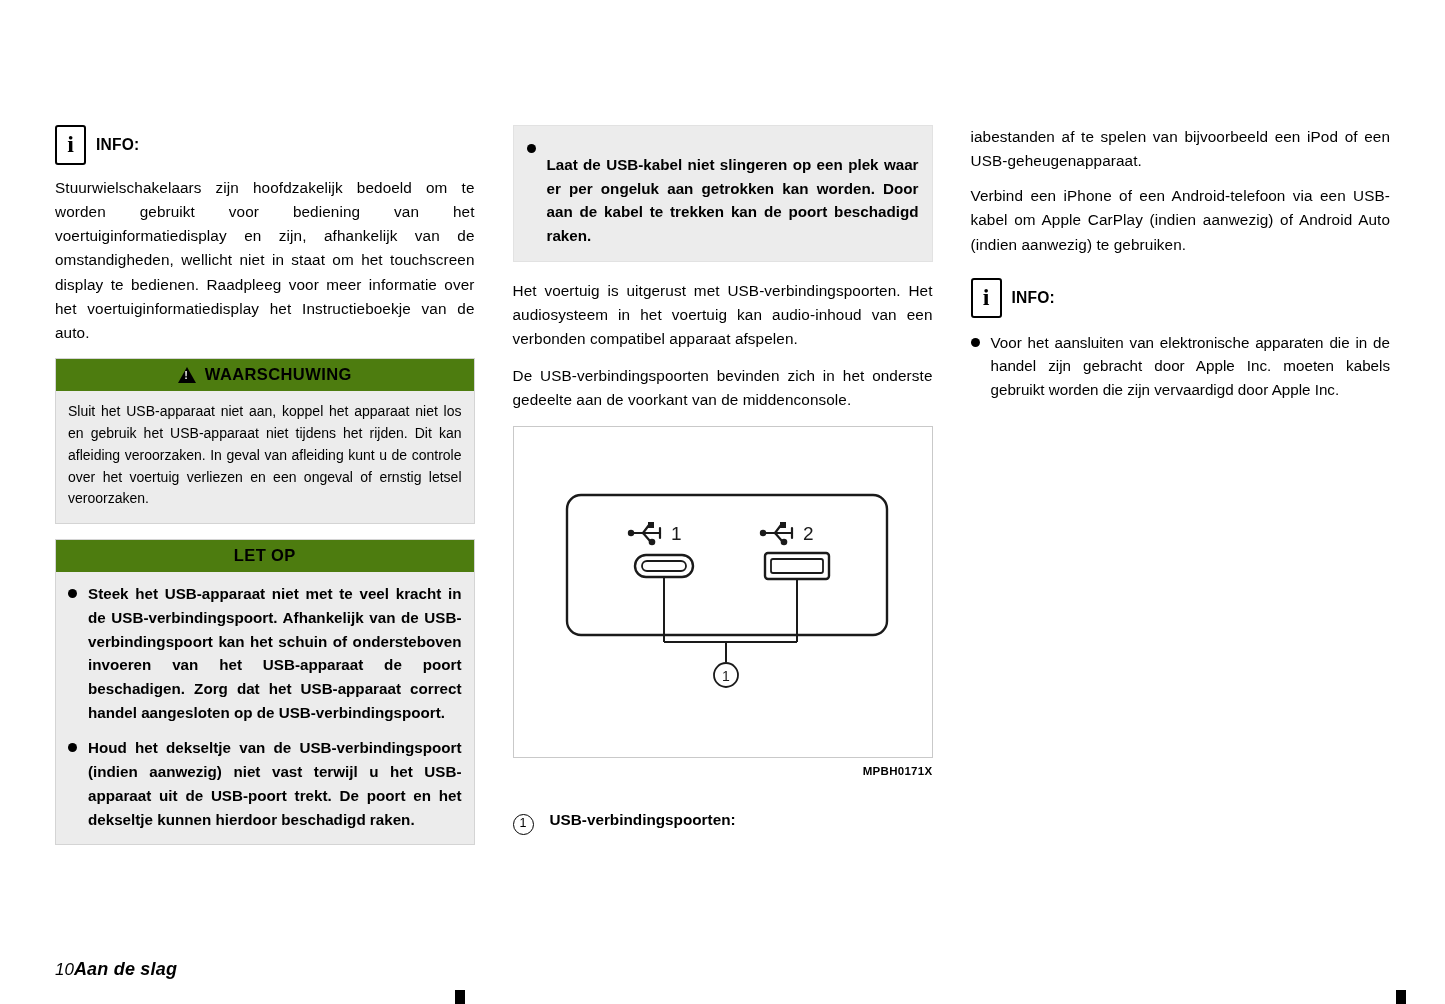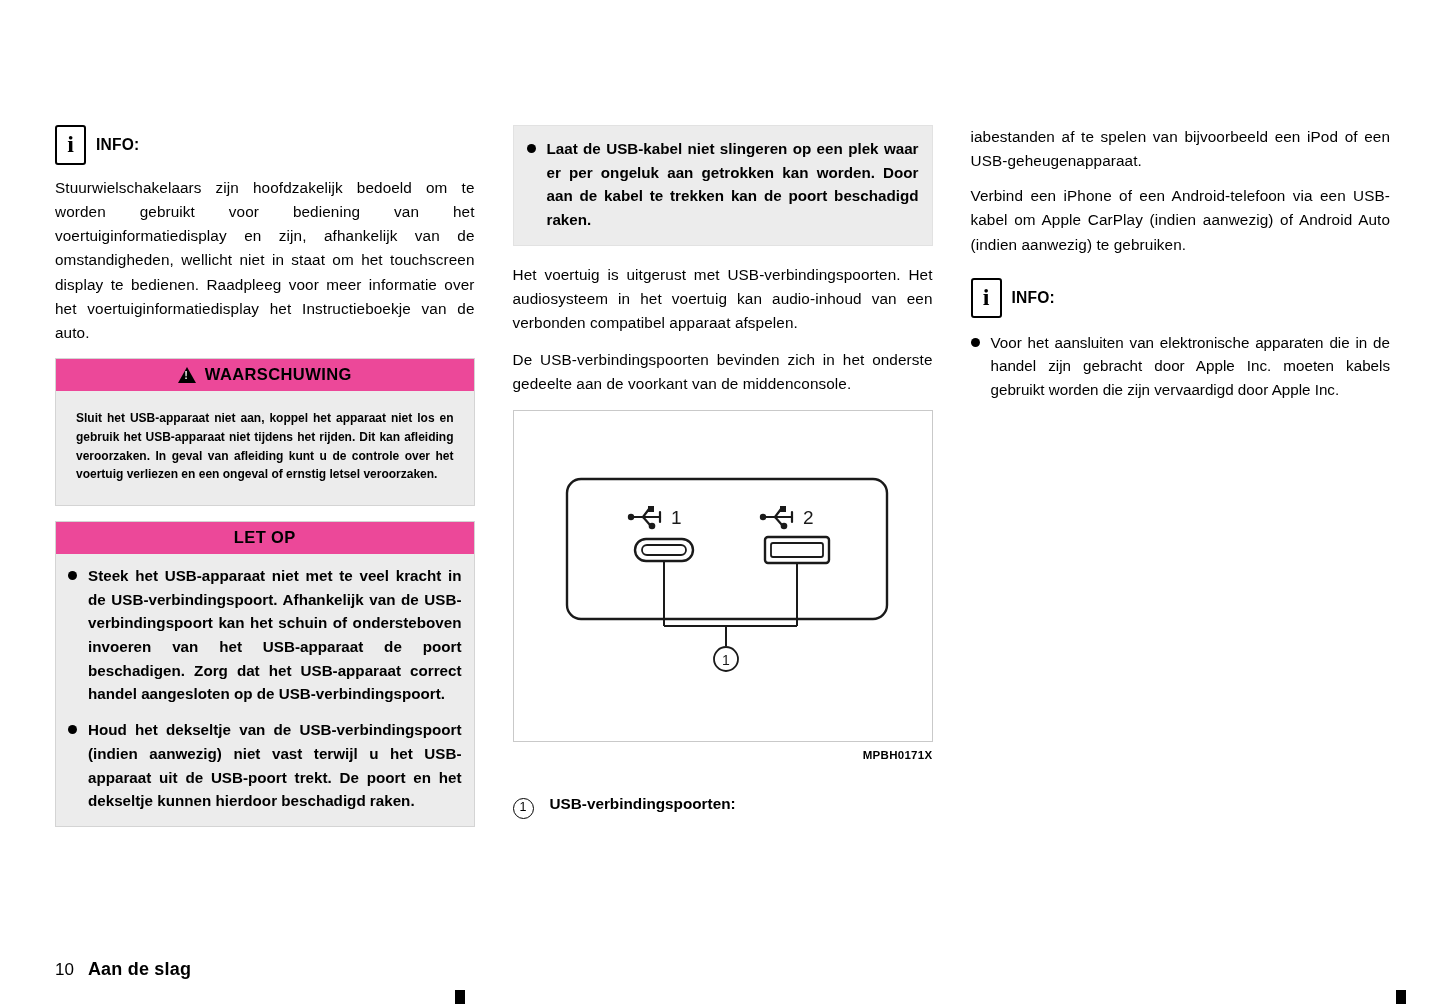--- a/index.html
+++ b/index.html
@@ -85,21 +85,21 @@
     letter-spacing: 0.1px;
   }
 
   
   .box {
     border: 1px solid #d4d4d4;
     background: #ececec;
     margin-bottom: 15px;
   }
   .box-head {
-    background: #ec4899;
+    background: #4d7c0f;
     text-align: center;
     font-weight: bold;
     font-size: 16.5px;
     padding: 6px 0 7px 0;
     letter-spacing: 0.4px;
     display: flex;
     align-items: center;
     justify-content: center;
     gap: 9px;
   }
@@ -119,25 +119,25 @@
     color: #ececec;
     font-size: 11px;
     font-weight: bold;
     line-height: 1;
     font-family: "Liberation Sans", sans-serif;
   }
   .box-body {
     padding: 10px 12px 13px 12px;
   }
   .box-body p {
-    font-size: 12px;
-    font-weight: bold;
+    font-size: 14px;
+    font-weight: normal;
     line-height: 1.56;
     text-align: justify;
-    margin: 8px;
+    margin: 0;
   }
   .bullet-list {
     margin: 0;
     padding: 0;
     list-style: none;
   }
   .bullet-list li {
     display: flex;
     gap: 11px;
     margin-bottom: 12px;
@@ -159,21 +159,21 @@
   }
   .bold .txt { font-weight: bold; }
 
   
   .note-box {
     background: #ececec;
     border: 1px solid #e2e2e2;
     padding: 11px 13px 13px 13px;
     margin-bottom: 17px;
   }
-  .note-box ul.bullet-list .txt { font-weight: bold; }
+  .note-box ul.bullet-list .txt { font-weight: bold; margin-top: 16px; }
 
   
   .figure {
     border: 1px solid #c9c9c9;
     background: #fff;
     height: 330px;
     margin-top: 4px;
     position: relative;
   }
   .fig-caption {
@@ -223,21 +223,21 @@
     margin: 21px 0 13px 0;
   }
 
   
   .footer {
     position: absolute;
     left: 55px;
     bottom: 24px;
     display: flex;
     align-items: flex-end;
-    gap: 14px;
+    font-style: italic;
   }
   .page-num { font-size: 17px; }
   .footer-title { font-size: 18px; font-weight: bold; letter-spacing: 0.2px; }
 
   .crop-mark-1, .crop-mark-2 {
     position: absolute;
     bottom: 0;
     width: 10px;
     height: 14px;
     background: #000;

